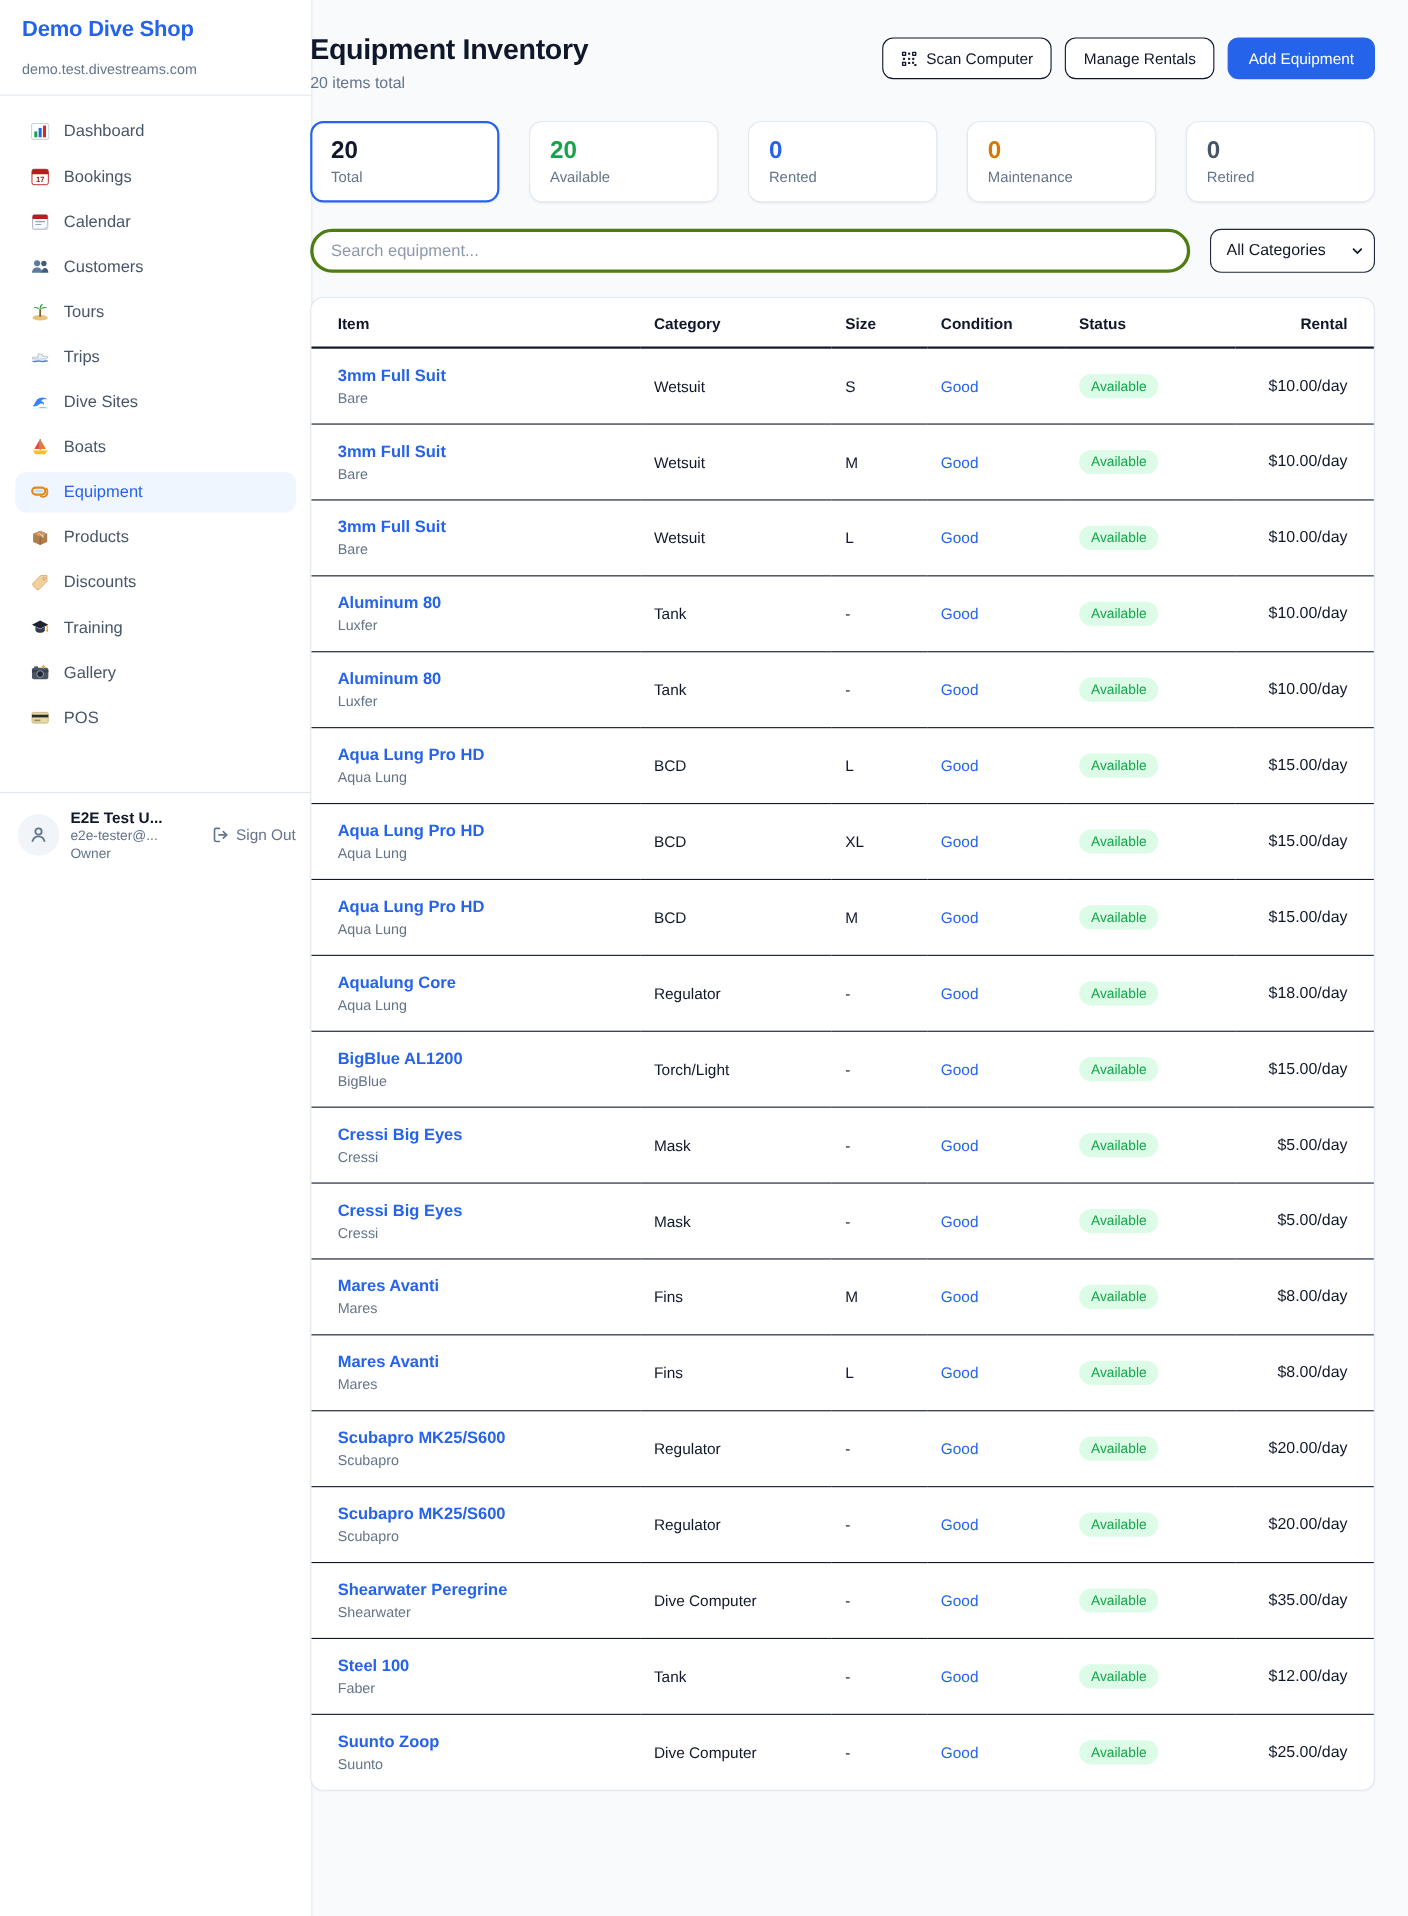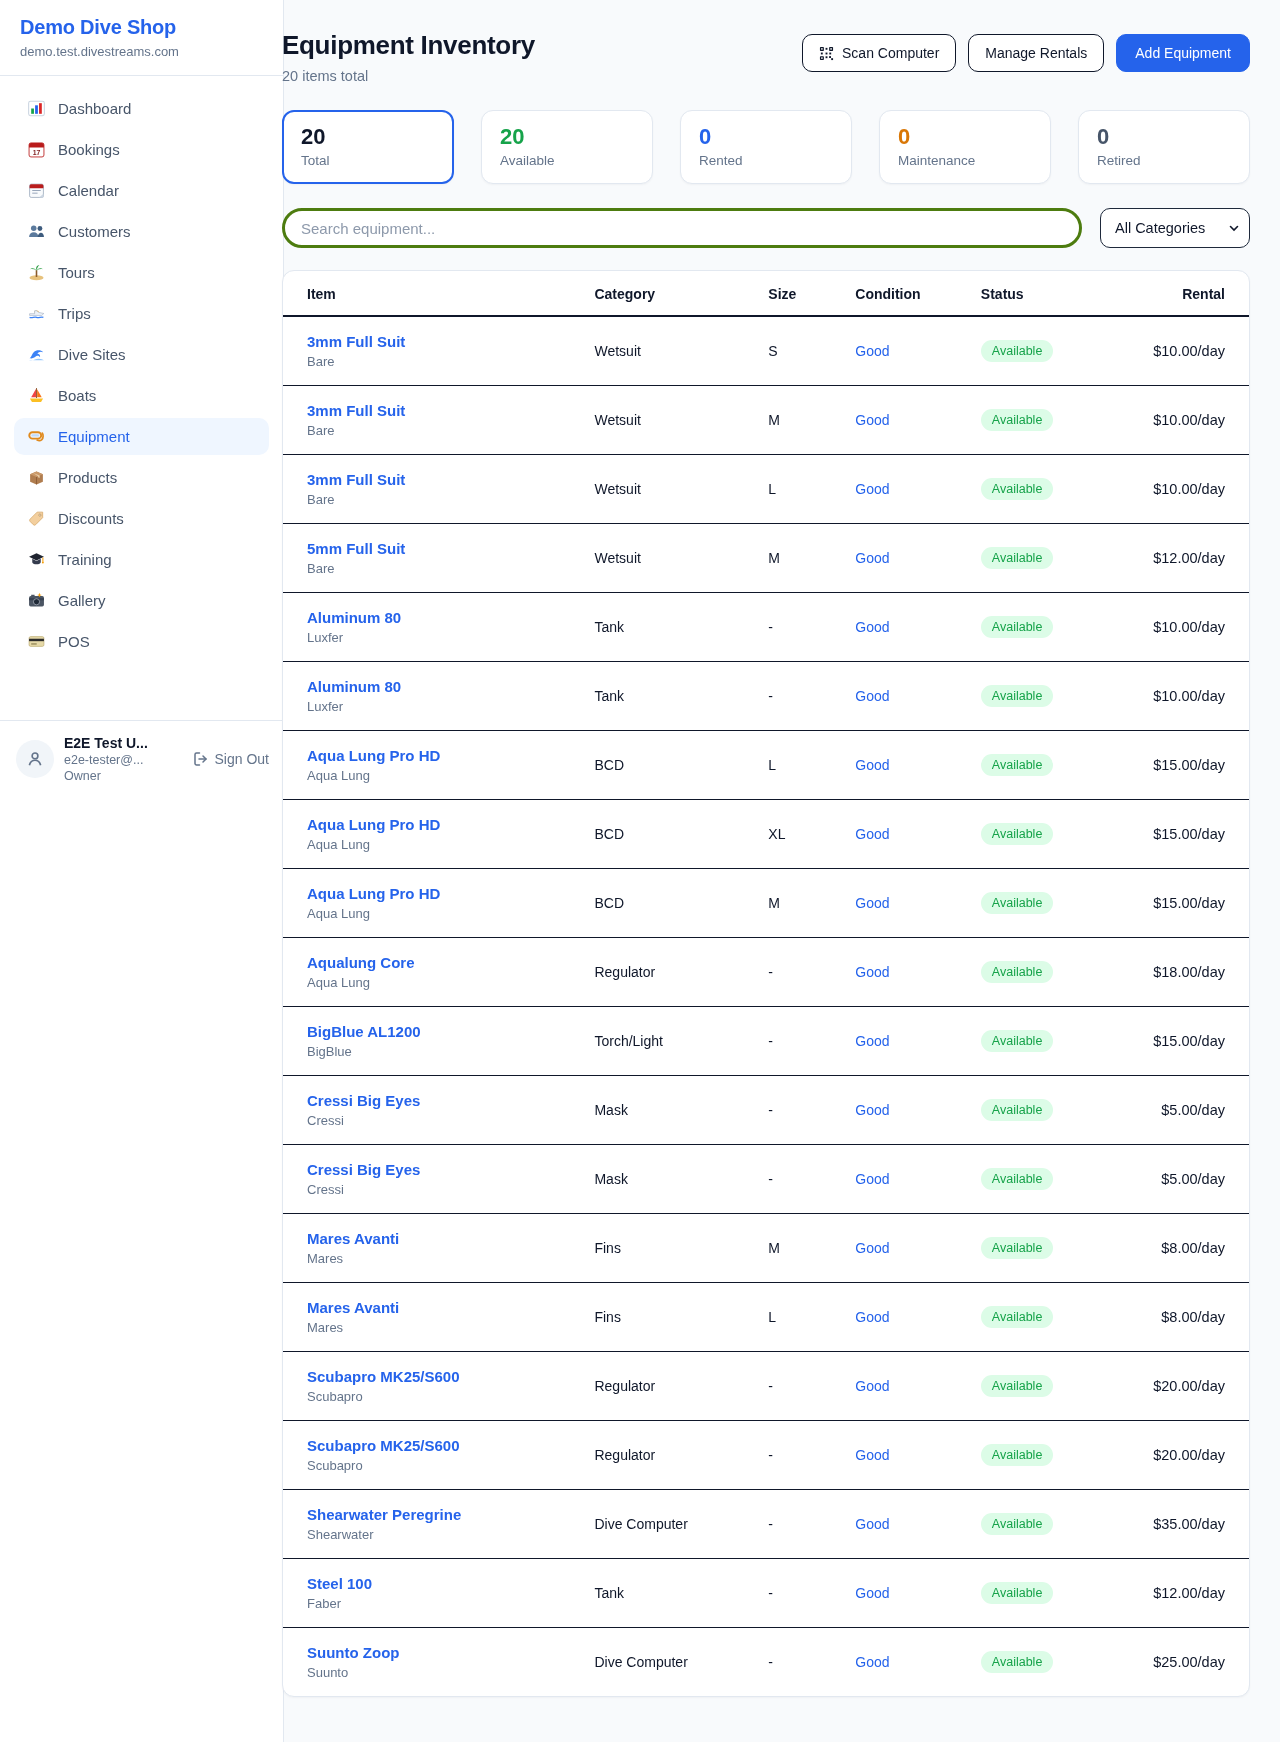--- a/index.html
+++ b/index.html
@@ -3,21 +3,21 @@
 <meta charset="utf-8">
 <style>
   * { margin:0; padding:0; box-sizing:border-box; }
   html,body { width:1280px; height:1742px; }
   body { font-family:"Liberation Sans", sans-serif; background:#f8fafc; color:#0f172a; overflow:hidden; position:relative; }
 
   
   .sidebar { position:absolute; left:0; top:0; bottom:0; width:284px; background:#fff; border-right:1px solid #e2e8f0; }
   .brand-block { padding:16px 20px 16px; border-bottom:1px solid #e2e8f0; }
   .brand-title { color:#2563eb; font-size:20px; font-weight:bold; letter-spacing:-0.2px; }
-  .brand-domain { color:#64748b; font-size:13px; margin-top:5px; }
+  .brand-domain { color:#64748b; font-size:13px; margin-top:16px; }
   .nav { padding:14px 14px 10px; }
   .nav-item { display:flex; align-items:center; gap:13px; padding:10px 14px; margin-bottom:4px; border-radius:10px; color:#475569; font-size:15px; cursor:pointer; }
   .nav-item.active { background:#eff6ff; color:#2563eb; }
   .nav-icon { width:17px; height:17px; display:inline-flex; align-items:center; justify-content:center; flex:0 0 17px; }
   .nav-icon svg { width:17px; height:17px; }
 
   .user-block { position:absolute; left:0; right:0; top:720px; border-top:1px solid #e2e8f0; padding:14px 14px 14px 16px; display:flex; align-items:center; gap:10px; }
   .avatar { width:38px; height:38px; border-radius:50%; background:#f1f5f9; display:flex; align-items:center; justify-content:center; flex:0 0 38px; }
   .avatar svg { width:20px; height:20px; }
   .user-info { flex:1; min-width:0; }
@@ -378,31 +378,20 @@
       <div class="item-name">3mm Full Suit</div>
       <div class="item-brand">Bare</div>
     </td>
     <td class="cell-category">Wetsuit</td>
     <td class="cell-size">L</td>
     <td class="cell-condition"><span>Good</span></td>
     <td class="cell-status"><span class="status-pill">Available</span></td>
     <td class="cell-rental">$10.00/day</td>
   </tr>
 
-  <tr>
-    <td class="cell-item">
-      <div class="item-name">5mm Full Suit</div>
-      <div class="item-brand">Bare</div>
-    </td>
-    <td class="cell-category">Wetsuit</td>
-    <td class="cell-size">M</td>
-    <td class="cell-condition"><span>Good</span></td>
-    <td class="cell-status"><span class="status-pill">Available</span></td>
-    <td class="cell-rental">$12.00/day</td>
-  </tr>
 
   <tr>
     <td class="cell-item">
       <div class="item-name">Aluminum 80</div>
       <div class="item-brand">Luxfer</div>
     </td>
     <td class="cell-category">Tank</td>
     <td class="cell-size">-</td>
     <td class="cell-condition"><span>Good</span></td>
     <td class="cell-status"><span class="status-pill">Available</span></td>

